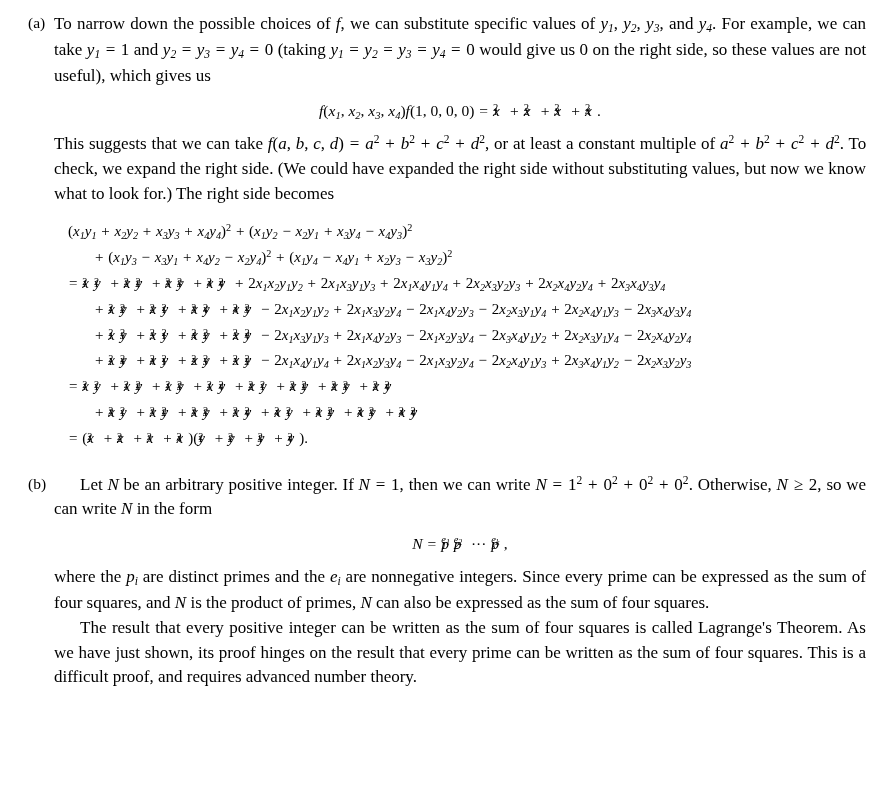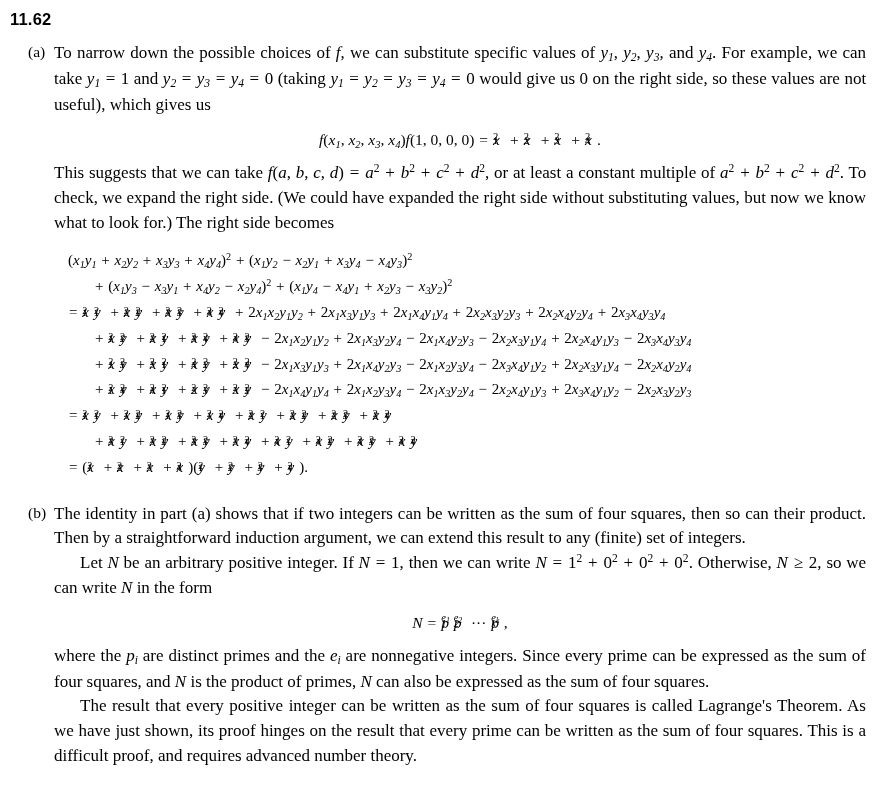--- a/index.html
+++ b/index.html
@@ -118,21 +118,20 @@
     font-style: normal;
     white-space: nowrap;
   }
   .ssx .pad { visibility: hidden; font-size: 68%; }
 </style>
 </head>
 <body>
 
 <div class="page">
 
-  <div class="exercise-number">11.62</div>
 
   <div class="body-block">
 
     <div class="part">
       <div class="part-label">(a)</div>
       <div class="part-body">
 
         <p>To narrow down the possible choices of <i>f</i>, we can substitute specific values of <i>y</i><sub>1</sub>, <i>y</i><sub>2</sub>, <i>y</i><sub>3</sub>, and <i>y</i><sub>4</sub>. For example, we can take <i>y</i><sub>1</sub> <span class="mo">=</span> <span class="mn">1</span> and <i>y</i><sub>2</sub> <span class="mo">=</span> <i>y</i><sub>3</sub> <span class="mo">=</span> <i>y</i><sub>4</sub> <span class="mo">=</span> <span class="mn">0</span> (taking <i>y</i><sub>1</sub> <span class="mo">=</span> <i>y</i><sub>2</sub> <span class="mo">=</span> <i>y</i><sub>3</sub> <span class="mo">=</span> <i>y</i><sub>4</sub> <span class="mo">=</span> <span class="mn">0</span> would give us 0 on the right side, so these values are not useful), which gives us</p>
 
         <div class="eq">
@@ -164,21 +163,20 @@
         </div>
 
 
       </div>
     </div>
 
     <div class="part">
       <div class="part-label">(b)</div>
       <div class="part-body">
 
-        <p>The identity in part (a) shows that if two integers can be written as the sum of four squares, then so can their product. Then by a straightforward induction argument, we can extend this result to any (finite) set of integers.</p>
 
         <p class="indent">Let <i>N</i> be an arbitrary positive integer. If <i>N</i> <span class="mo">=</span> <span class="mn">1</span>, then we can write <i>N</i> <span class="mo">=</span> <span class="mn">1</span><sup>2</sup> <span class="mo">+</span> <span class="mn">0</span><sup>2</sup> <span class="mo">+</span> <span class="mn">0</span><sup>2</sup> <span class="mo">+</span> <span class="mn">0</span><sup>2</sup>. Otherwise, <i>N</i> <span class="mo">≥</span> <span class="mn">2</span>, so we can write <i>N</i> in the form</p>
 
         <div class="eq">
           <span class="eqline"><i>N</i> <span class="mo">=</span> <span class="ssx"><i>p</i><span class="s-sub">1</span><span class="s-sup"><i>e</i><sub style="font-size:75%">1</sub></span><span class="pad">e</span></span><span class="ssx"><i>p</i><span class="s-sub">2</span><span class="s-sup"><i>e</i><sub style="font-size:75%">2</sub></span><span class="pad">e</span></span> <span class="mo">···</span> <span class="ssx"><i>p</i><span class="s-sub">k</span><span class="s-sup"><i>e</i><sub style="font-size:75%">k</sub></span><span class="pad">e</span></span>,</span>
         </div>
 
         <p>where the <i>p</i><sub>i</sub> are distinct primes and the <i>e</i><sub>i</sub> are nonnegative integers. Since every prime can be expressed as the sum of four squares, and <i>N</i> is the product of primes, <i>N</i> can also be expressed as the sum of four squares.</p>
 
         <p class="indent">The result that every positive integer can be written as the sum of four squares is called Lagrange's Theorem. As we have just shown, its proof hinges on the result that every prime can be written as the sum of four squares. This is a difficult proof, and requires advanced number theory.</p>

